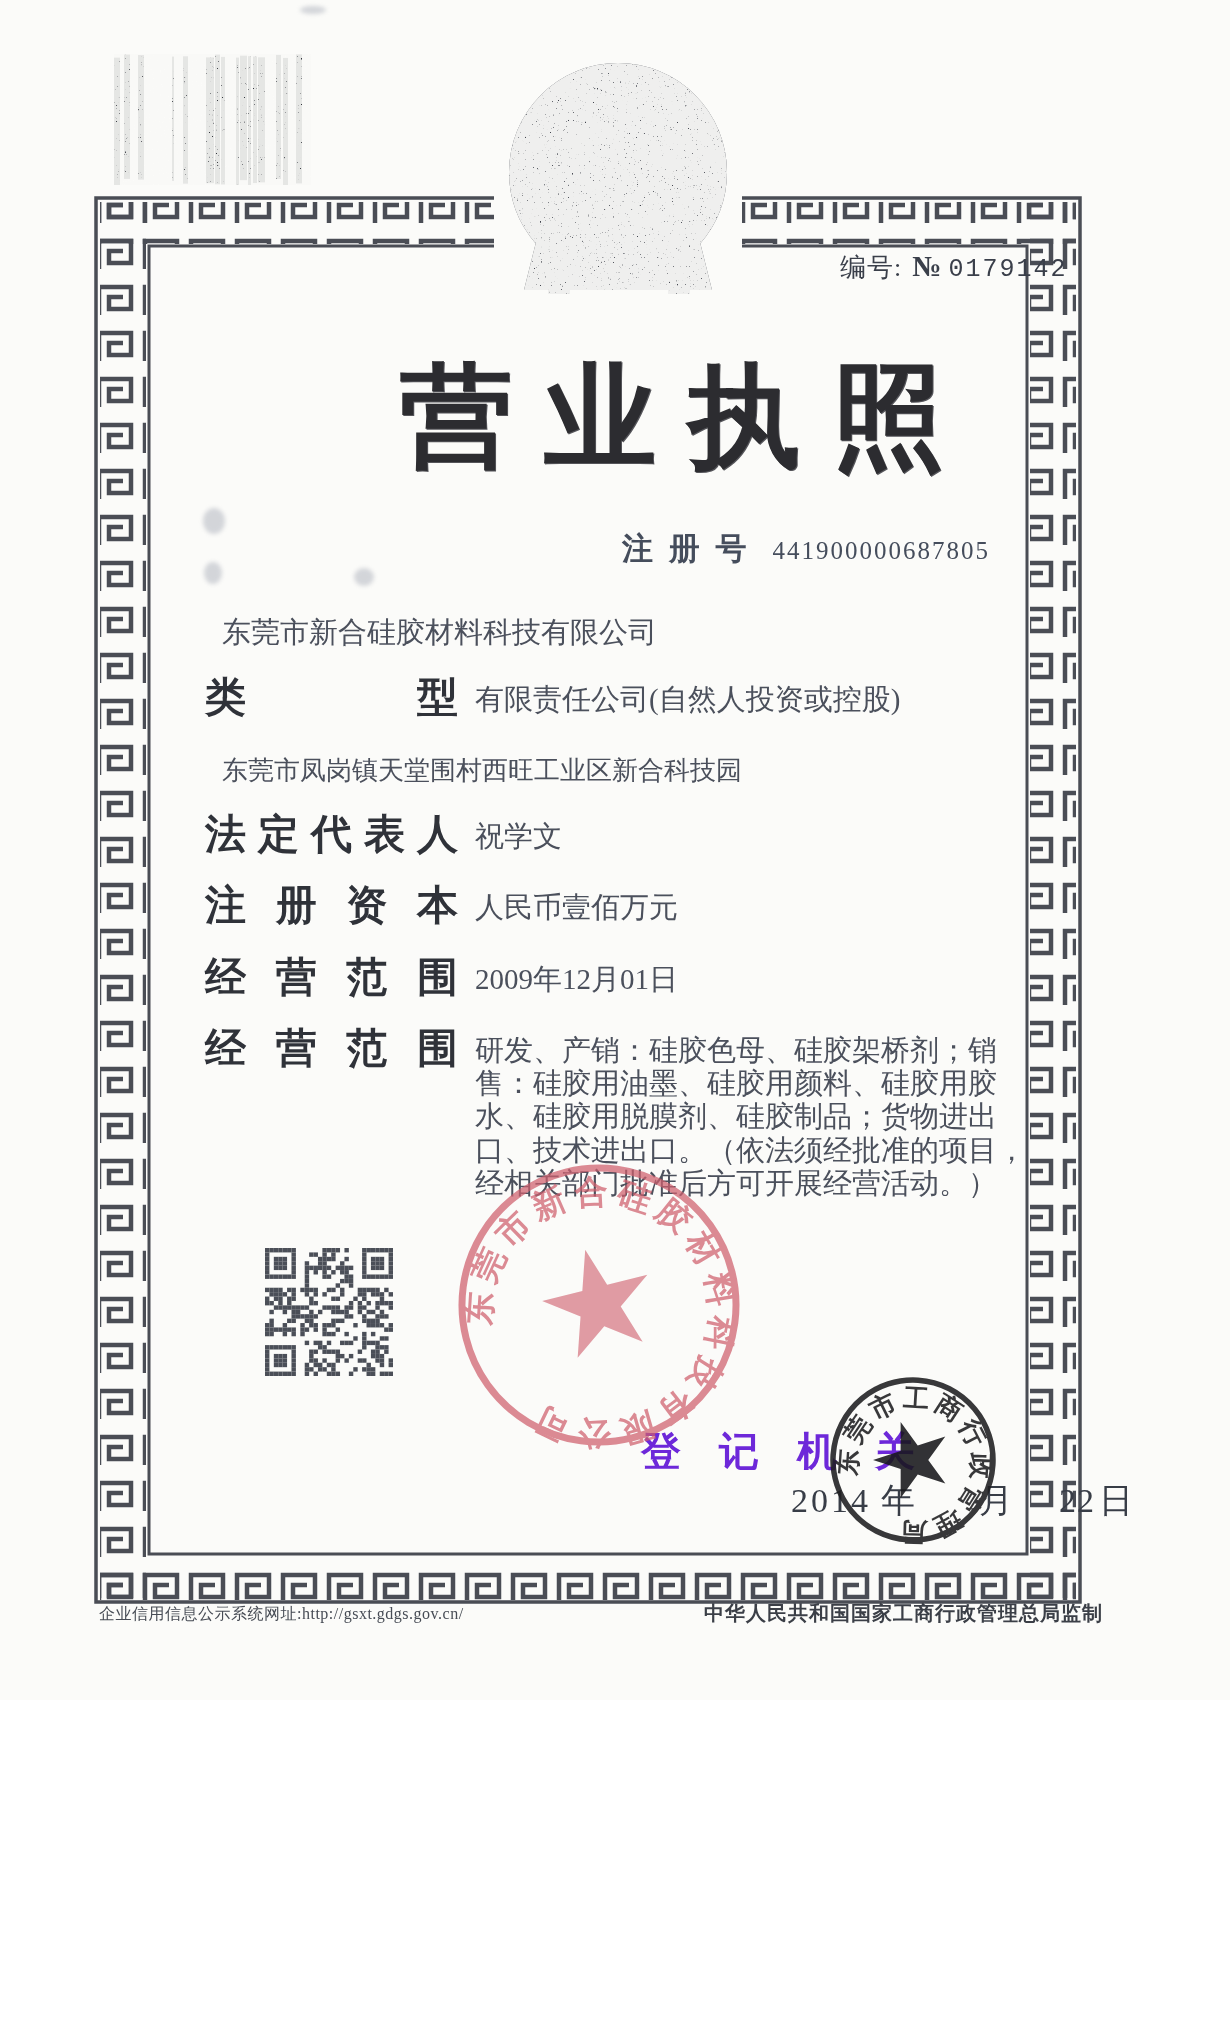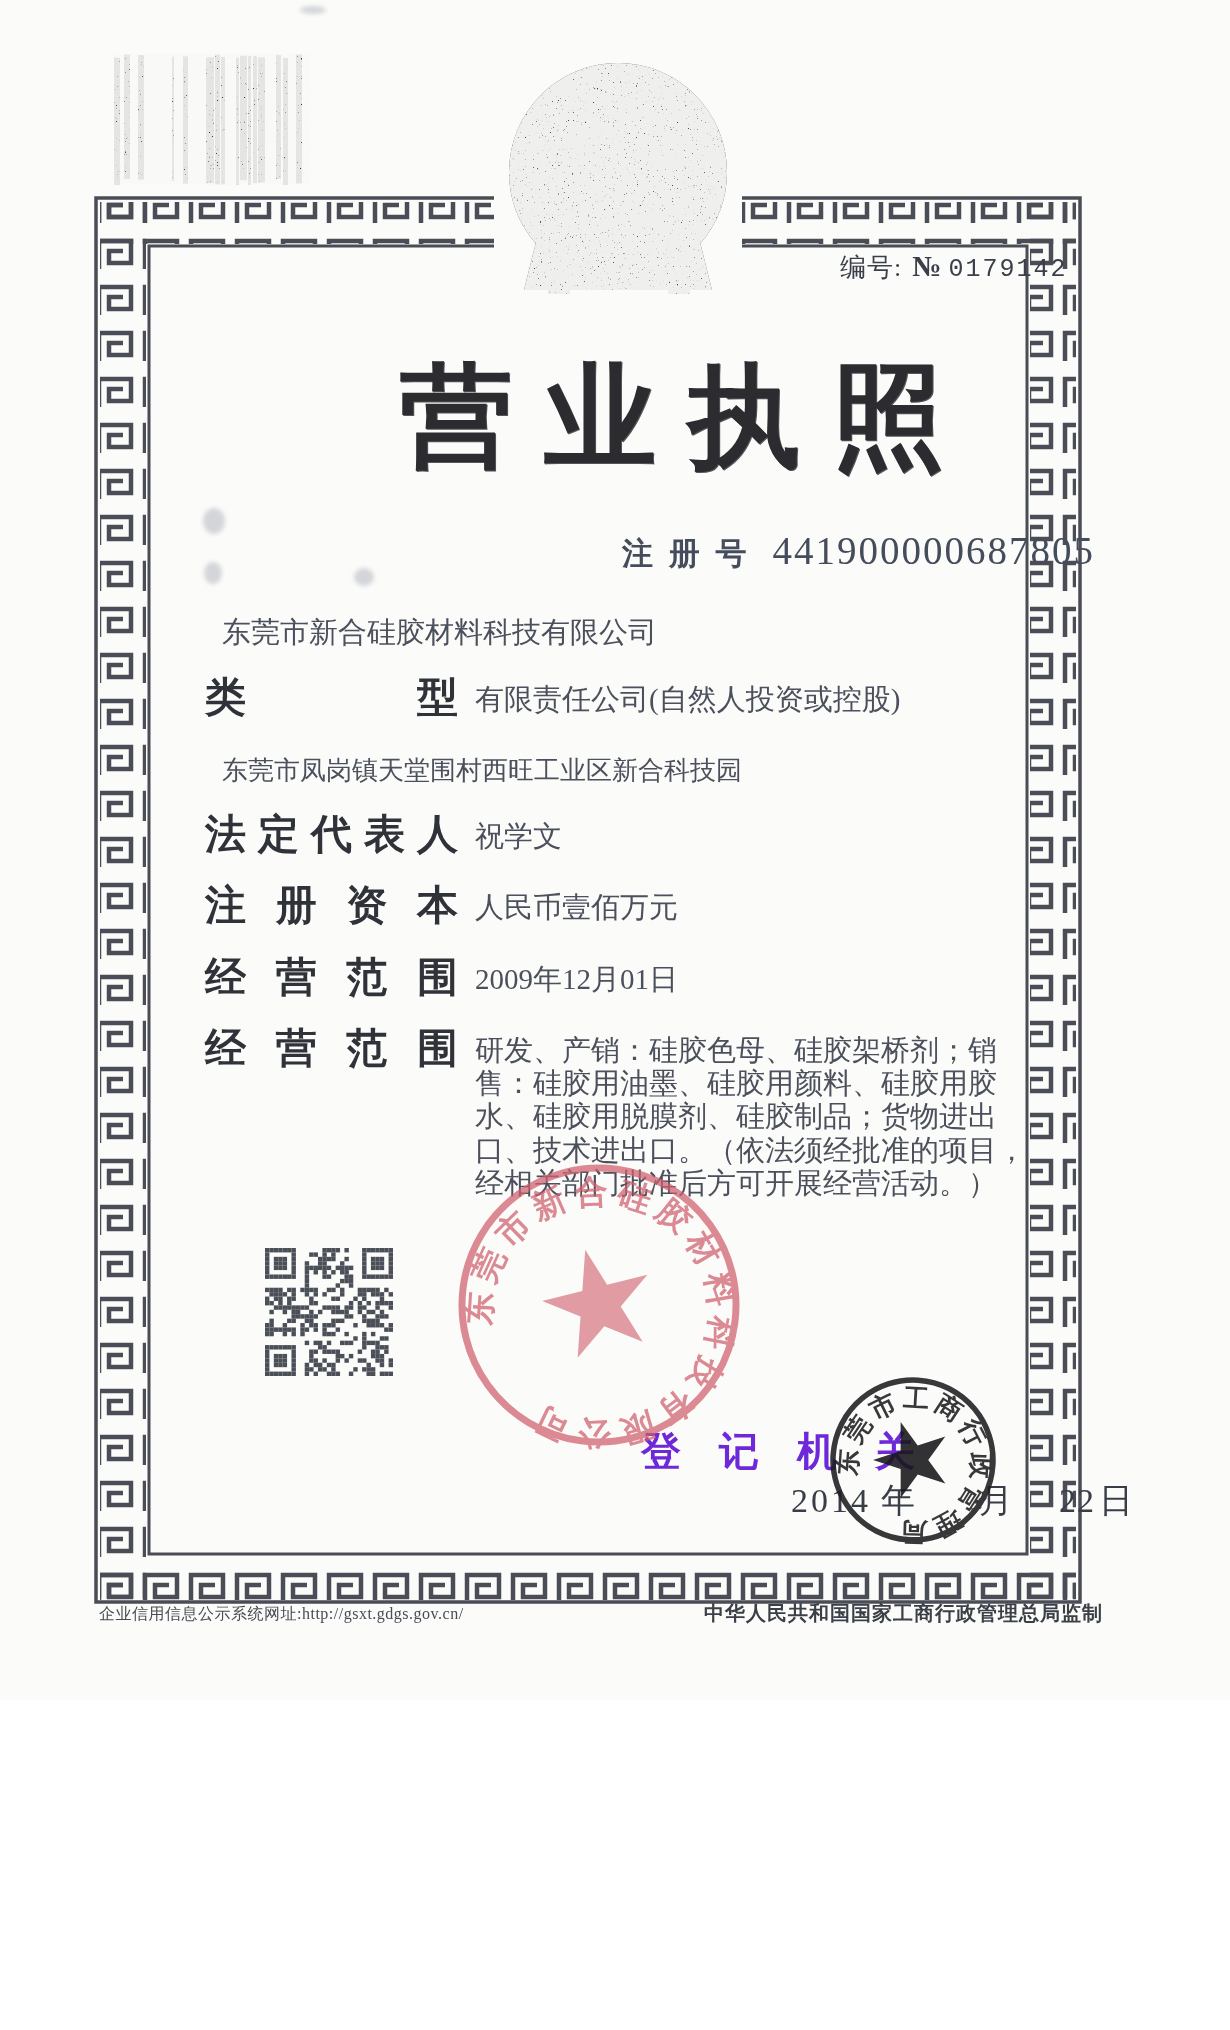--- a/index.html
+++ b/index.html
@@ -18,21 +18,21 @@
   .serial{left:840px;top:250px;width:260px;color:#3a3f4a;font-size:26px;letter-spacing:1px;}
   .serial .no-sym{font-weight:bold;font-size:29px;padding:0 6px 0 10px;}
   .serial .digits{font-family:"Liberation Mono","DejaVu Sans Mono",monospace;font-size:25px;letter-spacing:2px;}
 
   .title{left:286px;top:342px;width:660px;text-align:right;
     font-size:112px;font-weight:bold;color:#2c2c30;letter-spacing:2px;
     text-shadow:1px 1px 0 #55555a;}
 
   .regline{left:622px;top:528px;color:#454d5c;}
   .regline .lbl{font-size:31px;font-weight:bold;letter-spacing:4px;}
-  .regline .num{font-size:39px;letter-spacing:2px;padding-left:22px;margin-top:40px;}
+  .regline .num{font-size:25px;letter-spacing:2px;padding-left:22px;margin-top:40px;}
 
   .fields{left:205px;top:608px;width:830px;}
   .frow{display:flex;align-items:flex-start;margin-bottom:26px;}
   .flabel{width:253px;flex:0 0 253px;font-size:41px;font-weight:bold;color:#2f3239;
     text-align:justify;text-align-last:justify;line-height:1.1;}
   .fvalue{margin-left:17px;font-size:29px;color:#4b505c;padding-top:8px;line-height:1.15;}
   .frow:nth-child(2) .fvalue{letter-spacing:0px;}
   .frow:nth-child(3) .fvalue{font-size:26px;padding-top:10px;}
   .frow:nth-child(8) .fvalue{font-size:21px;line-height:26px;width:560px;padding-top:6px;text-align:justify;}
 

